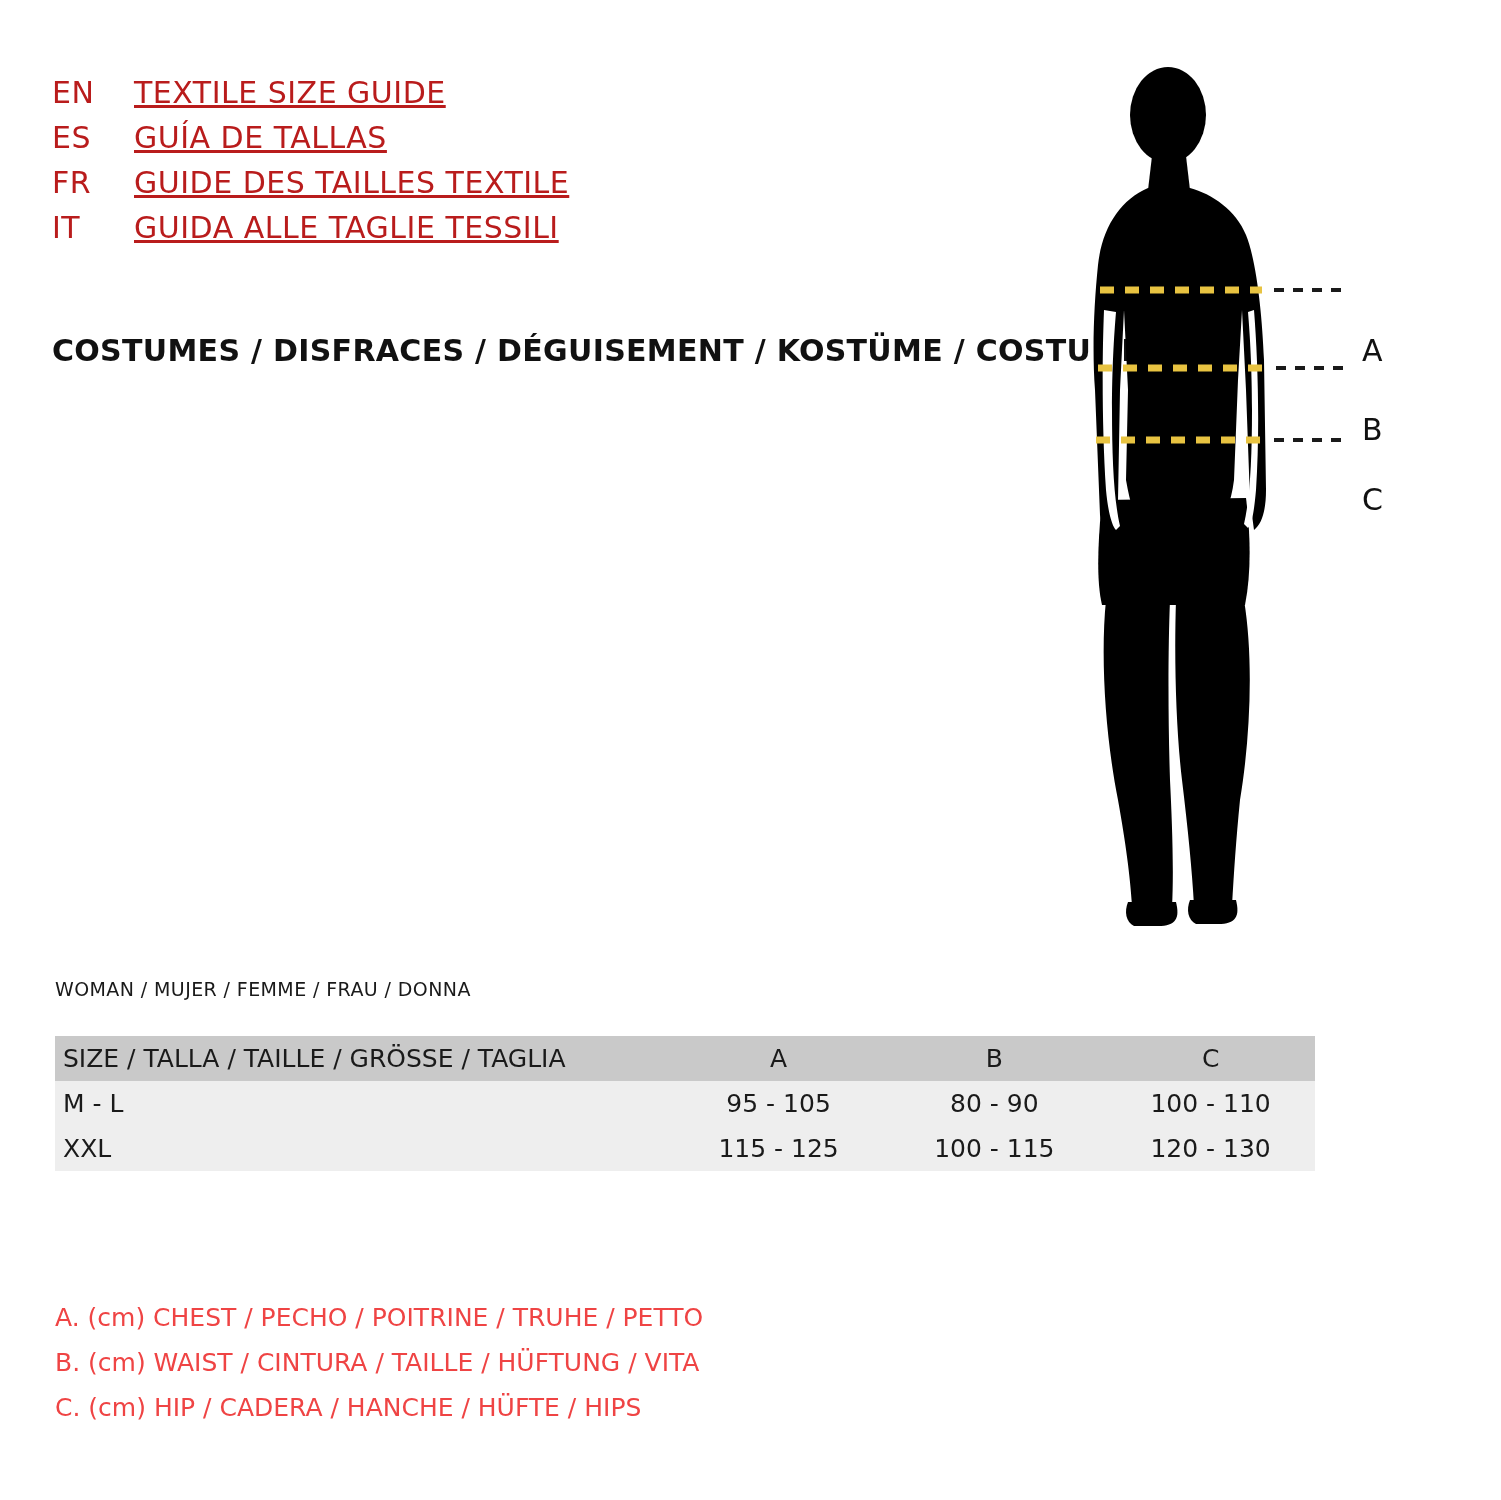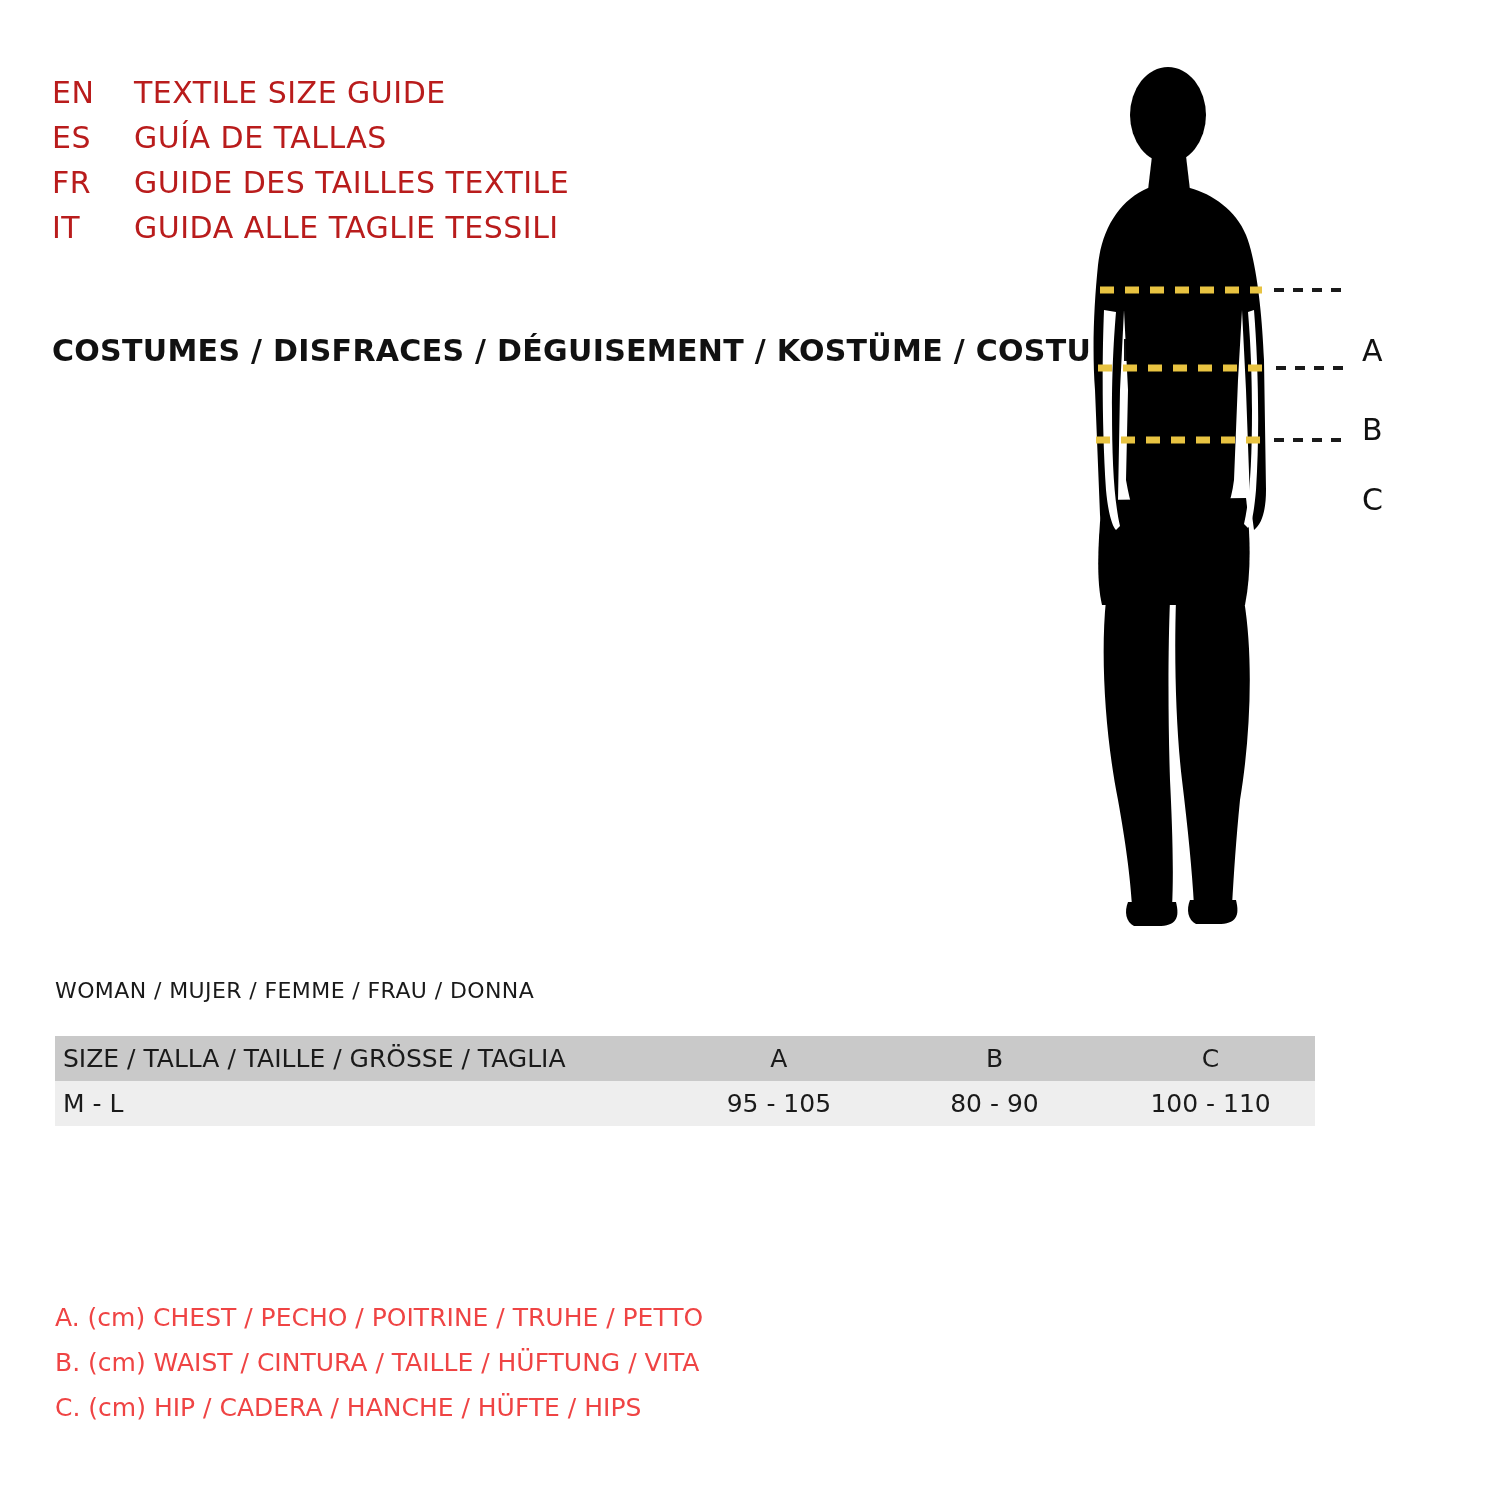--- a/index.html
+++ b/index.html
@@ -30,20 +30,21 @@
     line-height: 45px;
     letter-spacing: 0.5px;
     color: #b91c1c;
   }
   .lang-code {
     width: 82px;
     flex: 0 0 82px;
   }
   .lang-text {
     flex: 1 1 auto;
+    text-decoration: underline;
   }
 
   .costumes-line {
     position: absolute;
     left: 52px;
     top: 333px;
     font-size: 30px;
     font-weight: bold;
     letter-spacing: 0.3px;
     color: #111;
@@ -71,21 +72,21 @@
   }
   .label-a { left: 322px; top: 273px; }
   .label-b { left: 322px; top: 352px; }
   .label-c { left: 322px; top: 422px; }
 
   
   .table-title {
     position: absolute;
     left: 55px;
     top: 978px;
-    font-size: 22px;
+    font-size: 19px;
     letter-spacing: 0.4px;
     color: #1a1a1a;
   }
 
   table.size-table {
     position: absolute;
     left: 55px;
     top: 1036px;
     width: 1260px;
     border-collapse: collapse;
@@ -235,20 +236,26 @@
       <th class="col-c">C</th>
     </tr>
   </thead>
   <tbody>
     <tr class="even">
       <td class="col-size">M - L</td>
       <td class="col-a">95 - 105</td>
       <td class="col-b">80 - 90</td>
       <td class="col-c">100 - 110</td>
     </tr>
+    <tr class="even">
+      <td class="col-size">XXL</td>
+      <td class="col-a">115 - 125</td>
+      <td class="col-b">100 - 115</td>
+      <td class="col-c">120 - 130</td>
+    </tr>
   </tbody>
 </table>
 
 <div class="legend">
   <div>A. (cm) CHEST / PECHO / POITRINE / TRUHE / PETTO</div>
   <div>B. (cm) WAIST / CINTURA / TAILLE / HÜFTUNG / VITA</div>
   <div>C. (cm) HIP / CADERA / HANCHE / HÜFTE / HIPS</div>
 </div>
 
 </body></html>

